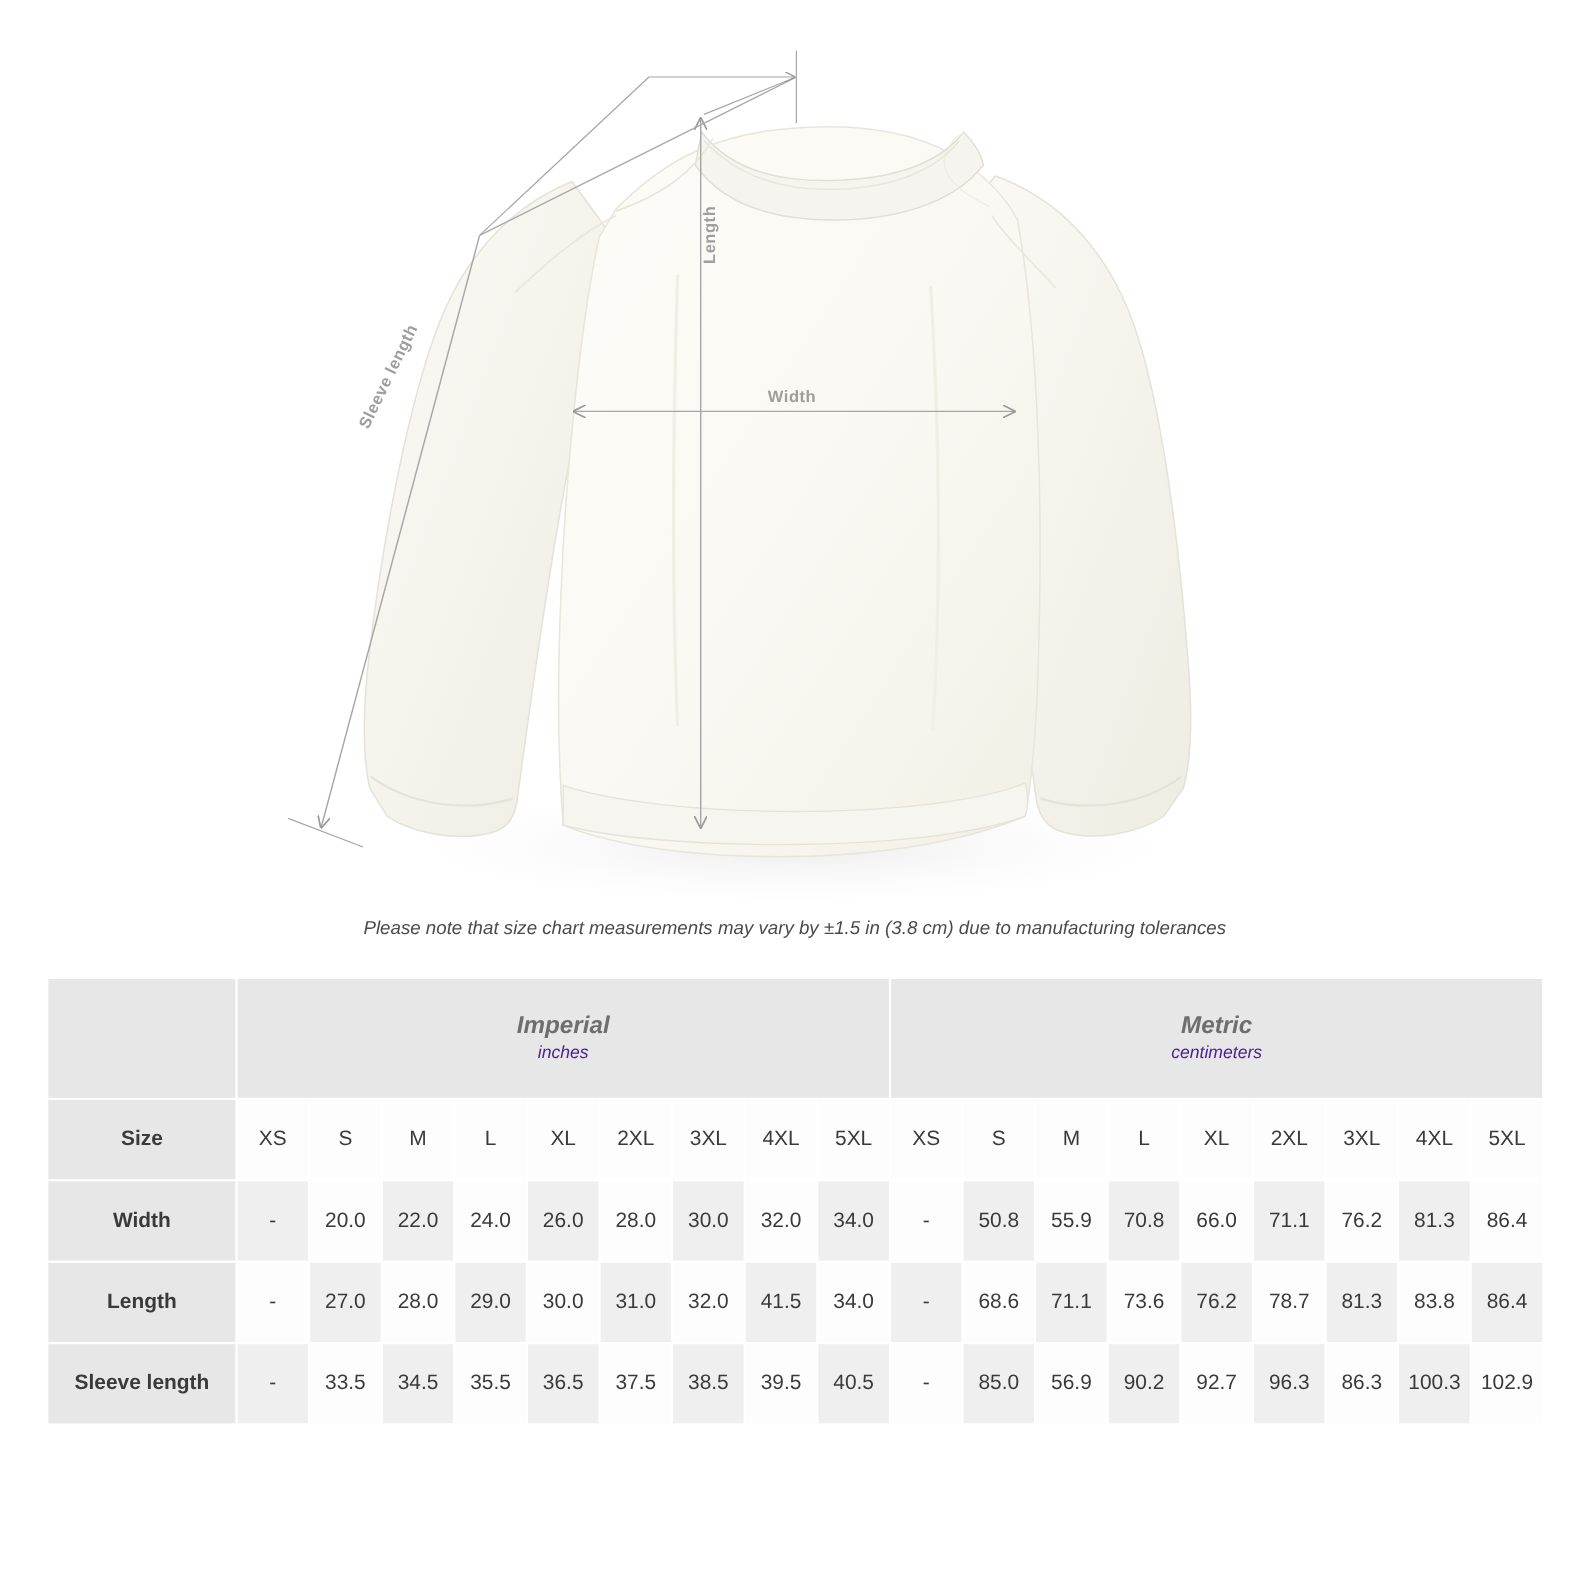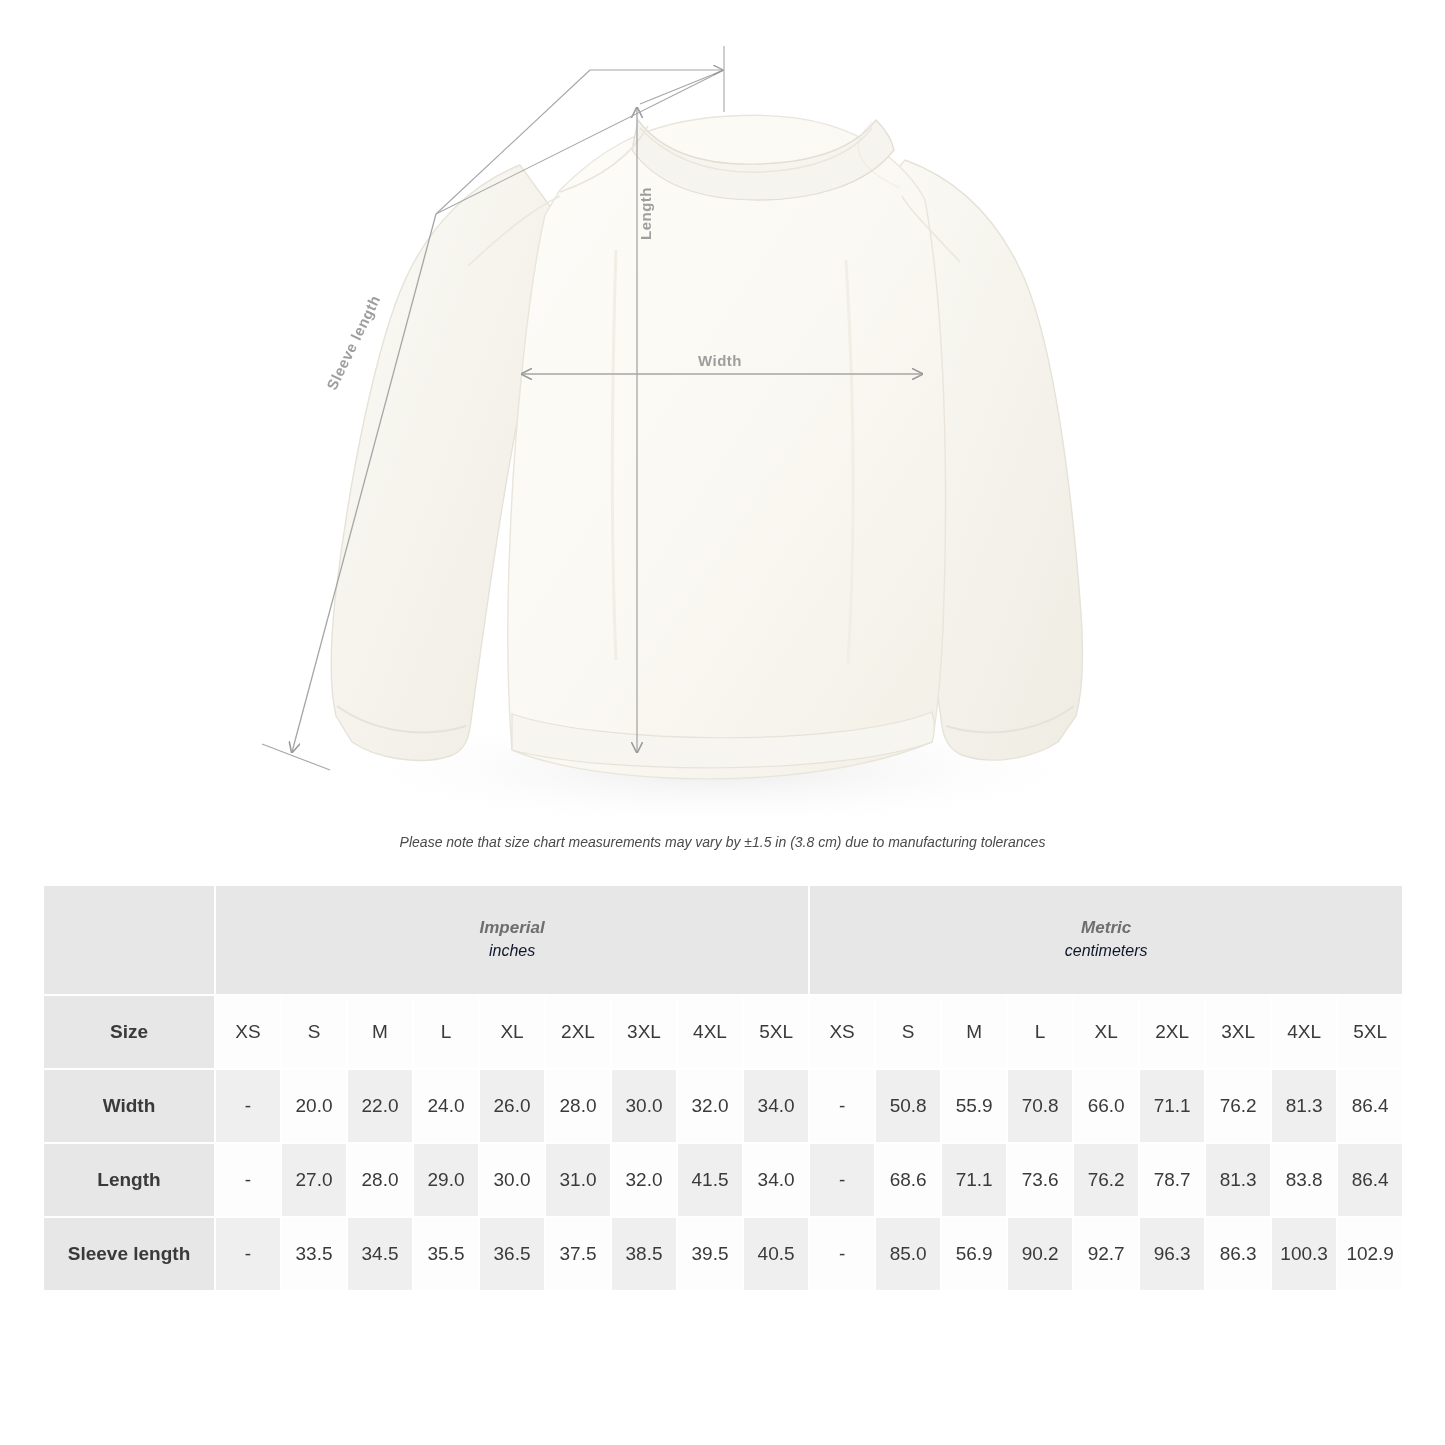--- a/index.html
+++ b/index.html
@@ -64,21 +64,21 @@
     text-align: center;
     margin-top: 4px;
   }
   .chart-title {
     font-size: 30px;
     font-weight: bold;
     color: #2b2b2b;
     margin: 0 0 16px 0;
   }
   .chart-note {
-    font-size: 14px;
+    font-size: 17px;
     font-style: italic;
     color: #4a4a4a;
     margin: 0;
   }
 
   
   .table-wrap {
     margin-top: 34px;
     padding: 0 42px;
     box-sizing: border-box;
@@ -97,30 +97,30 @@
     color: #3a3a3a;
     background: #efefef;
     padding: 0;
     height: 72px;
   }
   .unit-head {
     height: 108px !important;
     background: #e7e7e7 !important;
   }
   .unit-title {
-    font-size: 17px;
+    font-size: 22px;
     font-style: italic;
     font-weight: bold;
     color: #6e6e6e;
     line-height: 1.25;
   }
   .unit-sub {
     font-size: 16px;
     font-style: italic;
-    color: #0f172a;
+    color: #4c1d95;
     line-height: 1.5;
   }
   .col-label {
     background: #e7e7e7 !important;
     font-weight: bold;
     font-size: 19px;
     color: #3a3a3a;
   }
   .row-head {
     background: #e7e7e7 !important;

